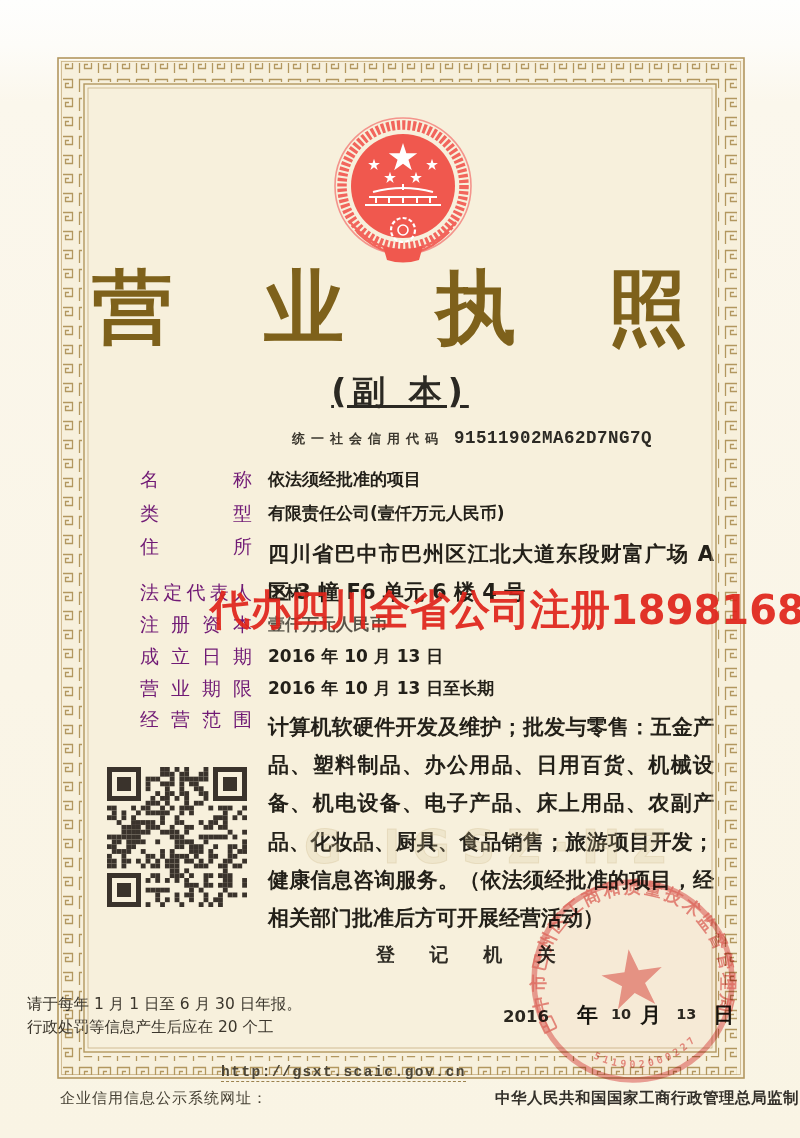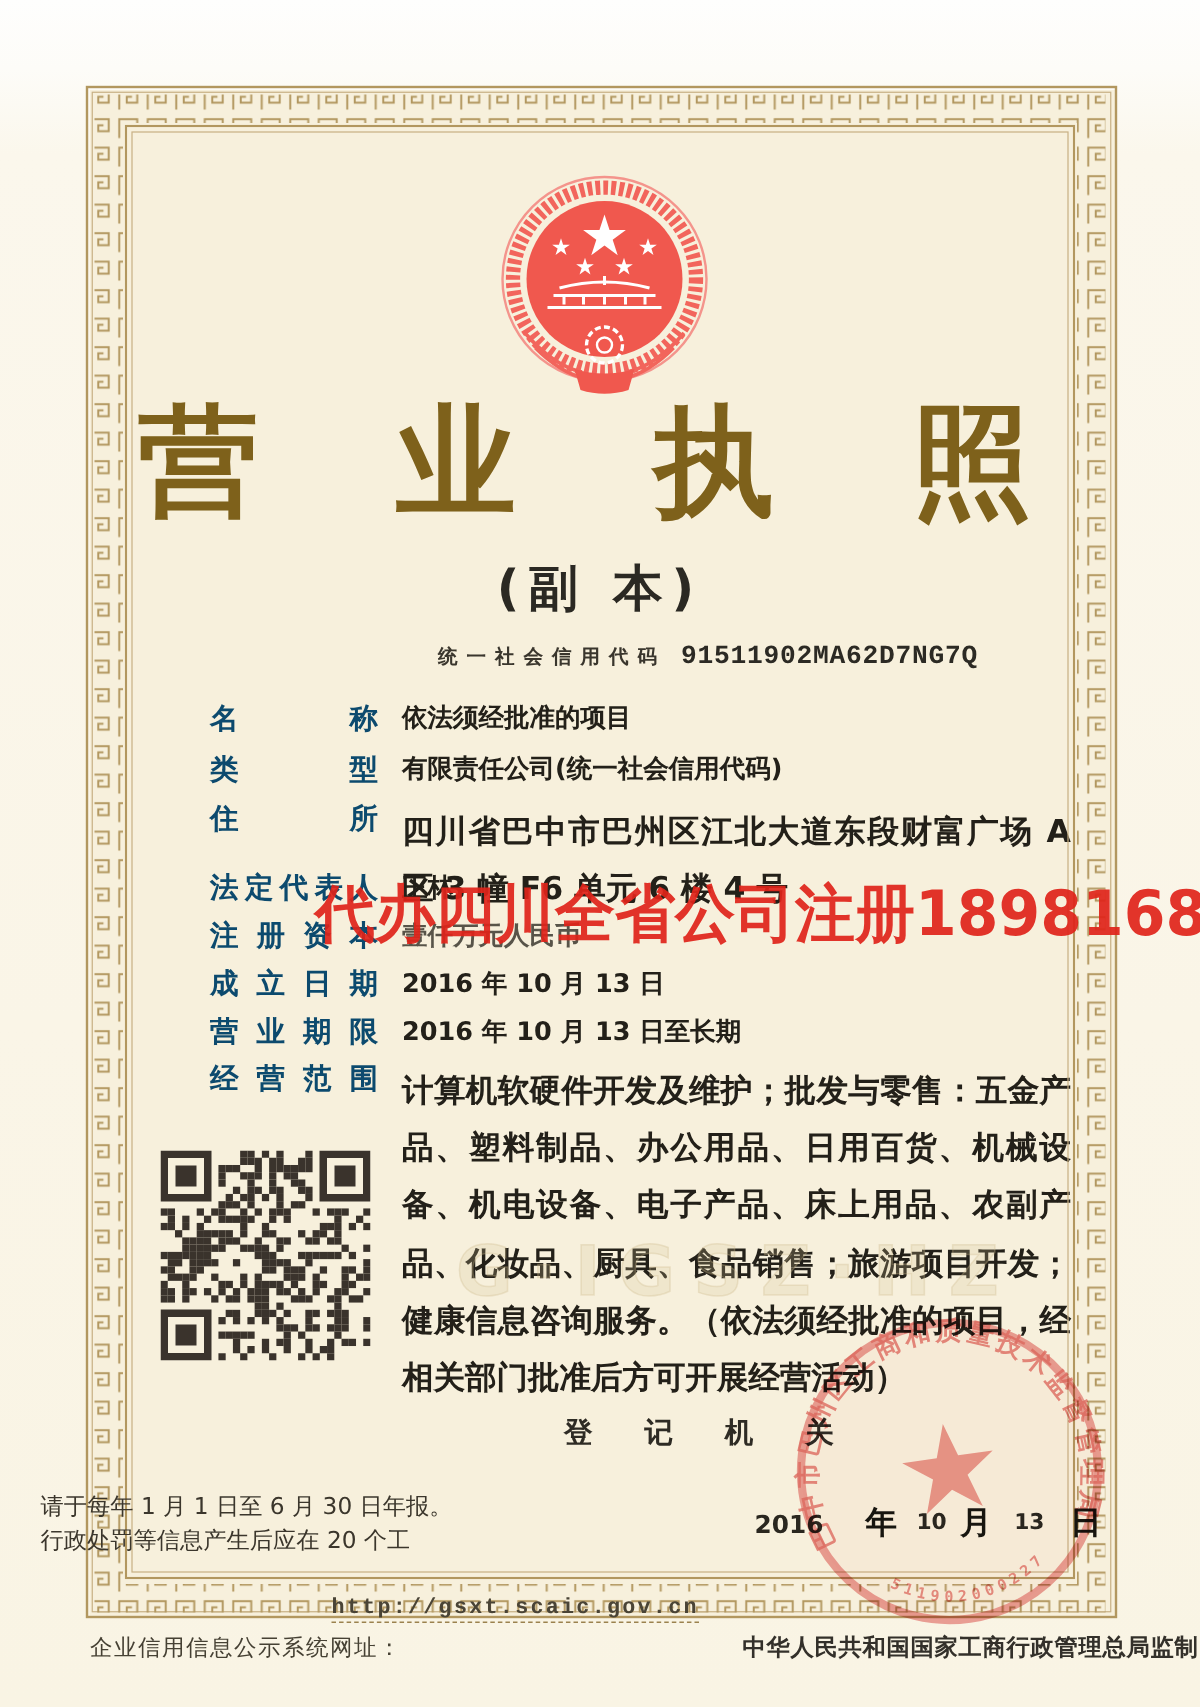--- a/index.html
+++ b/index.html
@@ -13,30 +13,30 @@
   .paper-inner{left:60px;top:60px;width:684px;height:1018px;background:#f7f0dc;}
   
   .title{
     left:0;right:0;top:268px;text-align:center;
     font-size:80px;font-weight:800;color:#7e611b;
     letter-spacing:32px;padding-left:12px;line-height:1.0;
     font-family:"DejaVu Sans",sans-serif;
   }
   .subtitle{
     left:0;right:0;top:370px;text-align:center;
-    font-size:33px;font-weight:600;color:#2b2923;letter-spacing:6px;padding-left:0;
+    font-size:33px;font-weight:600;color:#2b2923;letter-spacing:6px;padding-left:0;text-decoration:underline;
   }
   .code-line{left:292px;top:428px;display:flex;align-items:baseline;}
   .code-label{font-size:13px;font-weight:700;letter-spacing:6px;color:#3a362d;}
   .code-value{font-size:17.5px;font-weight:700;color:#2c2a24;margin-left:10px;
     font-family:"Liberation Mono","DejaVu Sans Mono",monospace;letter-spacing:0.5px;}
   
   .field-row{left:140px;display:flex;align-items:flex-start;}
   .field-label{
-    width:112px;flex:0 0 112px;font-size:19px;color:#0c4a6e;font-weight:700;
+    width:112px;flex:0 0 112px;font-size:19px;color:#701a75;font-weight:400;
     text-align:justify;text-align-last:justify;text-justify:inter-character;line-height:1.2;
   }
   .field-value{
     margin-left:16px;width:446px;font-size:17px;font-weight:700;color:#232019;
     line-height:1.35;text-align:justify;
   }
   .field-value.small{font-size:21px;line-height:1.82;}
   
   .promo{
     left:210px;top:582px;font-size:40px;font-weight:700;color:#e0241a;
@@ -130,21 +130,21 @@
   <span class="code-label">统一社会信用代码</span>
   <span class="code-value">91511902MA62D7NG7Q</span>
 </div>
 
 <div class="abs field-row" style="top:468px;">
   <span class="field-label">名称</span>
   <span class="field-value">依法须经批准的项目</span>
 </div>
 <div class="abs field-row" style="top:502px;">
   <span class="field-label">类型</span>
-  <span class="field-value">有限责任公司(统一社会信用代码)</span>
+  <span class="field-value">有限责任公司(壹仟万元人民币)</span>
 </div>
 <div class="abs field-row" style="top:535px;">
   <span class="field-label">住所</span>
   <span class="field-value small">四川省巴中市巴州区江北大道东段财富广场 A 区 3 幢 F6 单元 6 楼 4 号</span>
 </div>
 <div class="abs field-row" style="top:581px;">
   <span class="field-label">法定代表人</span>
   <span class="field-value">王林</span>
 </div>
 <div class="abs field-row" style="top:613px;">

